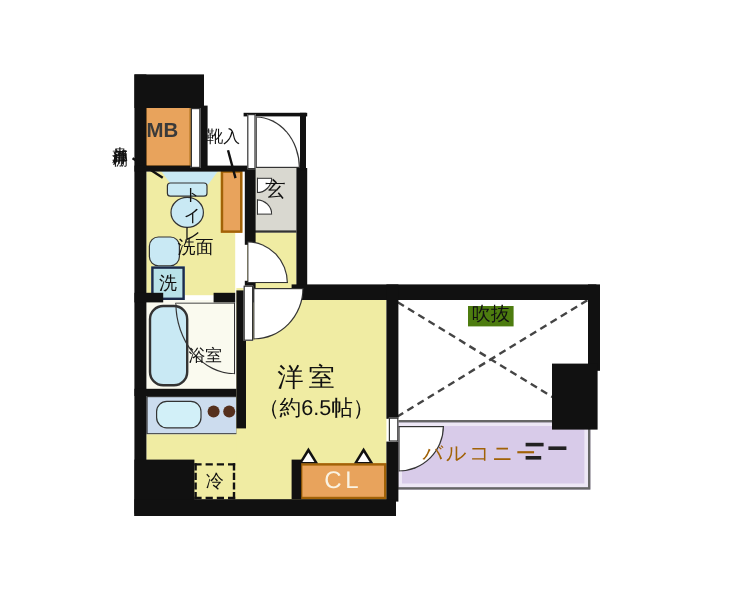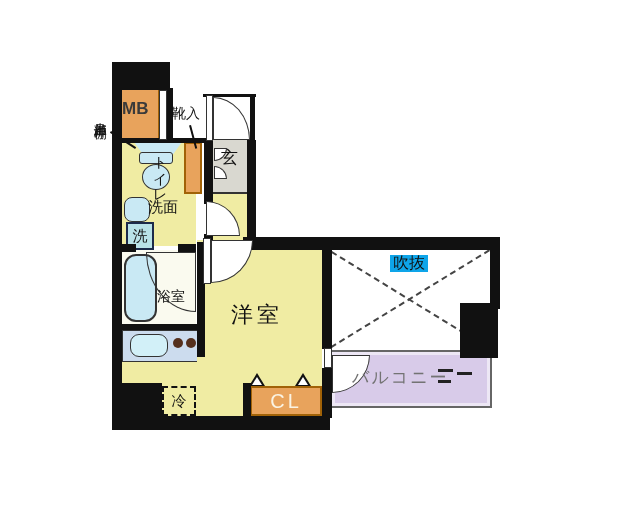--- a/index.html
+++ b/index.html
@@ -123,17 +123,18 @@
   <div class="leader" style="left:191px;top:125px;width:24px;transform:rotate(75deg);"></div>
 
   <div class="lbl" style="left:122px;top:100px;font-size:17px;font-weight:600;color:#3a3a3a;">MB</div>
   <div class="lbl" style="left:172px;top:106px;font-size:14px;">靴入</div>
   <div class="lbl vtext" style="left:93px;top:112px;font-size:13px;">上部吊戸棚</div>
   <div class="lbl vtext" style="left:153px;top:146px;font-size:14px;">トイレ</div>
   <div class="lbl" style="left:148px;top:199px;font-size:15px;">洗面</div>
   <div class="lbl" style="left:157px;top:289px;font-size:14px;">浴室</div>
   <div class="lbl" style="left:221px;top:149px;font-size:17px;">玄</div>
   <div class="lbl" style="left:231px;top:303px;font-size:22px;letter-spacing:4px;">洋室</div>
-  <div class="lbl" style="left:390px;top:255px;font-size:16px;background:#0ea5e9;padding:0 3px;">吹抜</div>
-  <div class="lbl" style="left:352px;top:369px;font-size:17px;letter-spacing:2px;color:#737373;">バルコニー</div>
+  <div class="lbl" style="left:215px;top:331px;font-size:18px;">（約6.5帖）</div>
+  <div class="lbl" style="left:390px;top:255px;font-size:16px;background:#4d7c0f;padding:0 3px;">吹抜</div>
+  <div class="lbl" style="left:352px;top:369px;font-size:17px;letter-spacing:2px;color:#a16207;">バルコニー</div>
 
 
 </div>
 
 </body></html>

